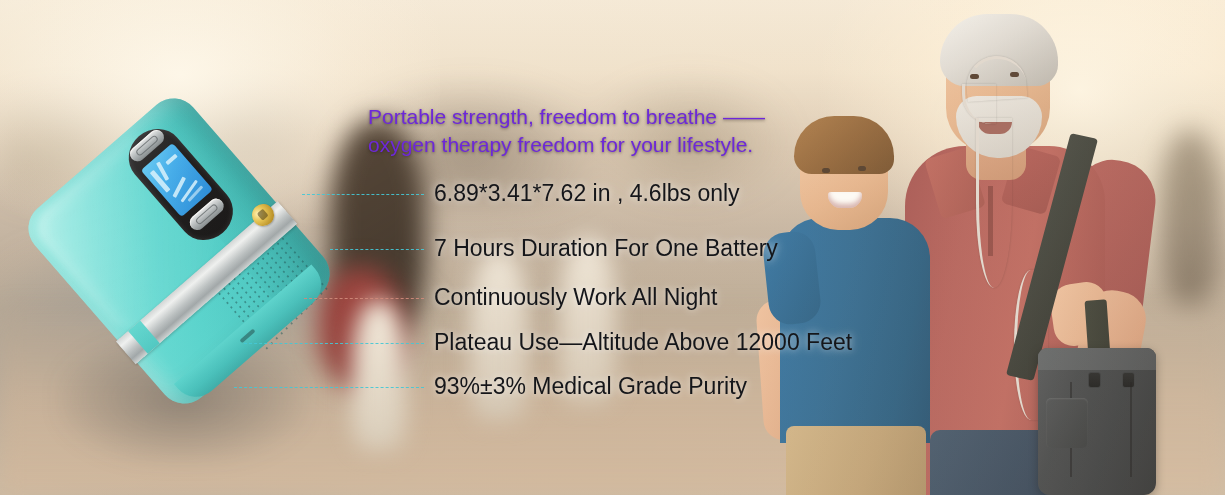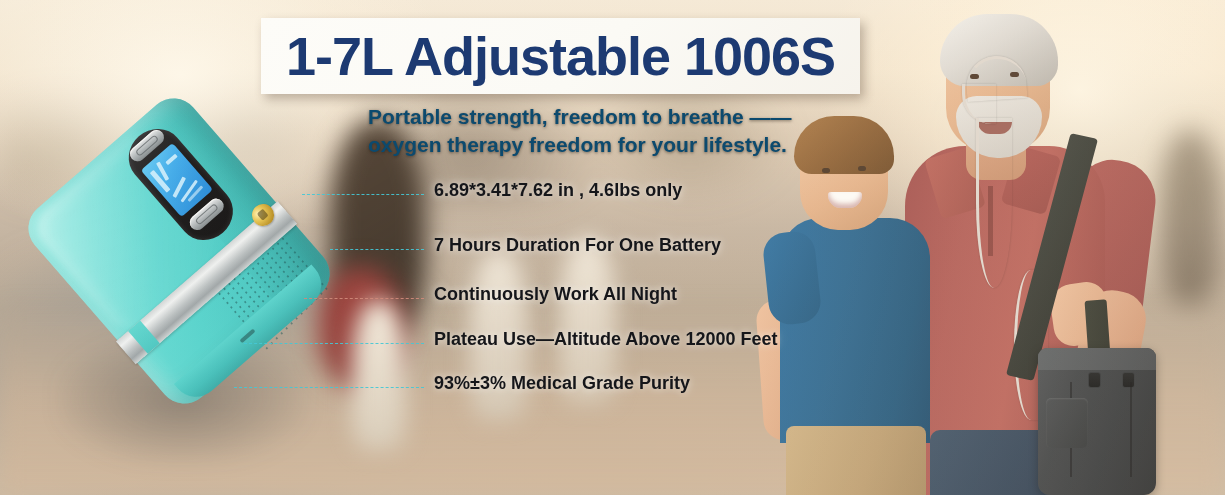--- a/index.html
+++ b/index.html
@@ -71,31 +71,31 @@
     position:absolute; left:0; top:0; width:599px; height:76px;
     display:flex; align-items:center; justify-content:center;
     font-size:54px; font-weight:bold; letter-spacing:-1px;
     color:#1d3a72;
     white-space:nowrap;
   }
 
   
   #subtitle{
     position:absolute; left:368px; top:103px; width:520px;
-    font-size:21px; line-height:28px; color:#0c4a6e;
+    font-size:21px; line-height:28px; color:#6d28d9;
     text-shadow:0 1px 3px rgba(40,30,20,.55);
-    font-weight:700;
+    font-weight:400;
   }
   #subtitle div{ white-space:nowrap; }
 
   
   .feature{ position:absolute; height:28px; }
   .feat-label{
     position:absolute; left:0; top:0;
-    font-size:18px; font-weight:bold; color:#15161a;
+    font-size:23px; font-weight:normal; color:#15161a;
     white-space:nowrap;
     text-shadow:0 0 7px rgba(255,255,255,.55), 0 0 14px rgba(255,255,255,.35);
   }
   .dash{
     position:absolute; height:0;
     border-top:1.5px dashed #45c8d6;
     opacity:.92;
   }
   .dash.warm{ border-top-color:#d08a7a; }
 
@@ -467,23 +467,20 @@
     <div class="pp bag-top"></div>
     <div class="bag-clip" style="left:318px; top:372px;"></div>
     <div class="bag-clip" style="left:352px; top:372px;"></div>
     <div class="bag-rib" style="left:300px; top:382px;"></div>
     <div class="bag-rib" style="left:360px; top:382px;"></div>
     <div class="pp bag-pocket"></div>
   </div>
 
   <div class="warm-veil"></div>
 
-  <div id="title-card">
-    <div id="title-text">1-7L Adjustable 1006S</div>
-  </div>
 
   <div id="subtitle">
     <div>Portable strength, freedom to breathe ——</div>
     <div>oxygen therapy freedom for your lifestyle.</div>
   </div>
 
   <div class="feature" style="left:434px; top:180px;">
     <div class="dash" style="left:-132px; top:14px; width:122px;"></div>
     <div class="feat-label">6.89*3.41*7.62 in , 4.6lbs only</div>
   </div>

